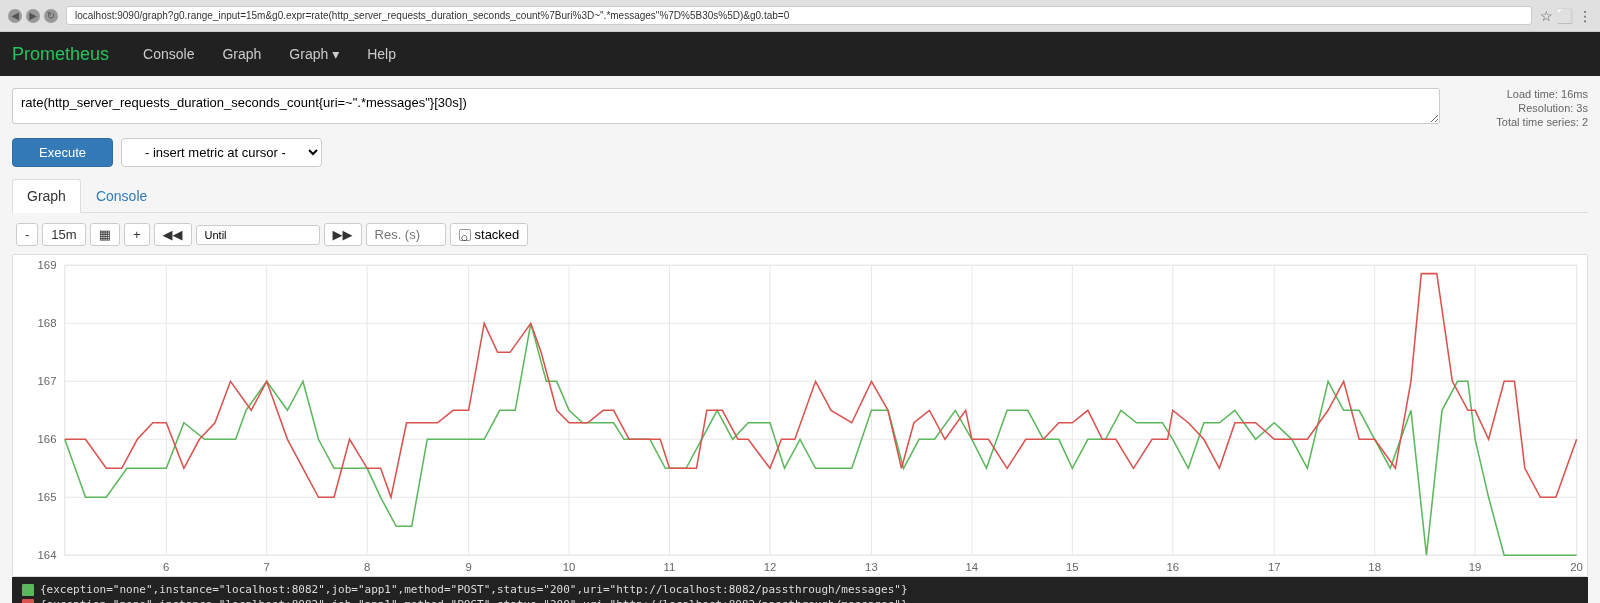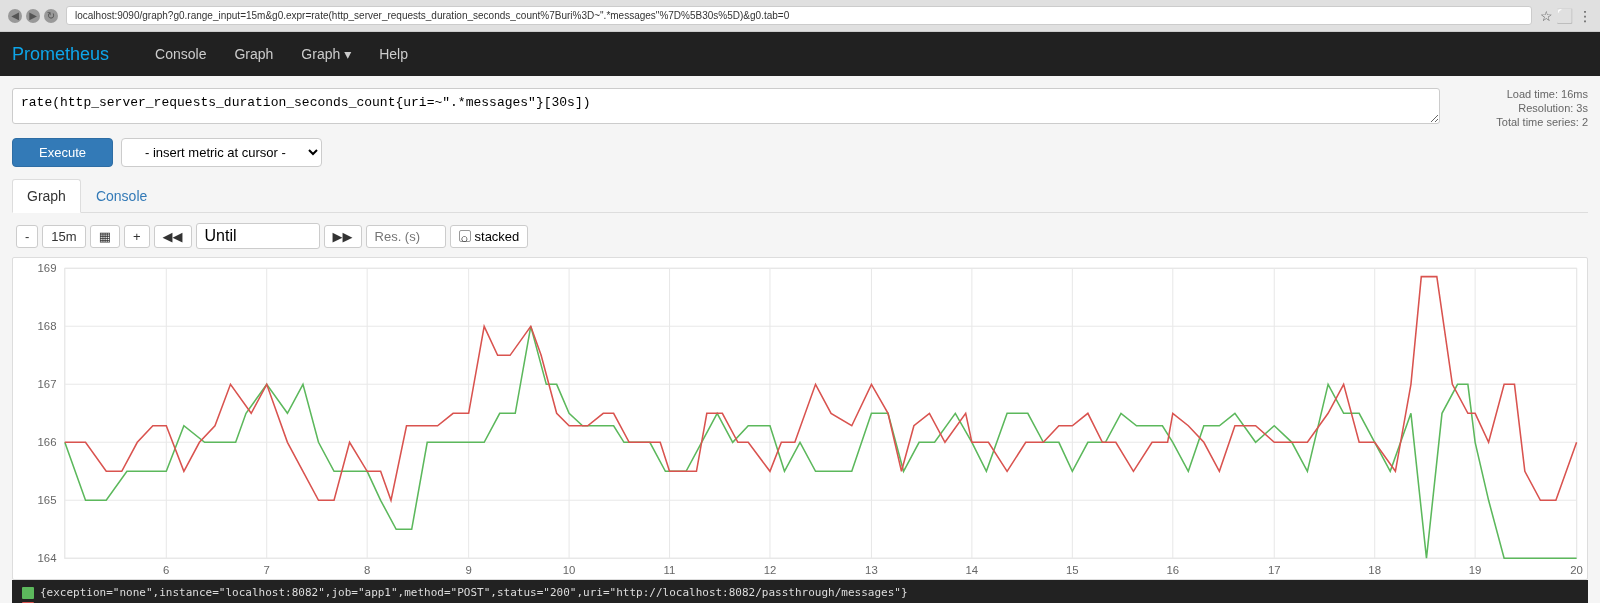--- a/index.html
+++ b/index.html
@@ -10,50 +10,50 @@
     .browser-toolbar { display: flex; align-items: center; padding: 6px 8px; gap: 8px; background: #e0e0e0; }
     .browser-buttons { display: flex; gap: 4px; }
     .browser-btn { width: 14px; height: 14px; border-radius: 50%; border: none; cursor: pointer; }
     .btn-back, .btn-forward, .btn-reload { background: #999; font-size: 10px; display: flex; align-items: center; justify-content: center; color: #555; }
     .address-bar { flex: 1; background: white; border: 1px solid #ccc; border-radius: 3px; padding: 3px 8px; font-size: 10px; color: #333; }
     .browser-actions { display: flex; gap: 4px; }
     .browser-action-btn { background: none; border: none; font-size: 14px; cursor: pointer; color: #555; }
 
     
     .navbar { background: #212121; display: flex; align-items: center; padding: 0 12px; height: 44px; }
-    .navbar-brand { color: #0ea5e9; font-size: 18px; font-weight: 500; margin-right: 32px; text-decoration: none; }
+    .navbar-brand { color: #22c55e; font-size: 18px; font-weight: 500; margin-right: 20px; text-decoration: none; }
     .navbar-nav { display: flex; gap: 0; }
     .nav-item { color: #ccc; padding: 12px 14px; font-size: 14px; cursor: pointer; text-decoration: none; }
     .nav-item.with-arrow::after { content: " ▾"; }
 
     
     .main-content { background: #f5f5f5; padding: 12px; }
 
     
     .query-row { display: flex; align-items: flex-start; gap: 8px; margin-bottom: 8px; }
     .query-input-wrap { flex: 1; position: relative; }
-    .query-input { width: 100%; border: 1px solid #ccc; border-radius: 3px; padding: 6px 8px; font-size: 13px; font-family: Liberation Mono, monospace; background: white; resize: vertical; min-height: 36px; }
+    .query-input { width: 100%; border: 1px solid #ccc; border-radius: 3px; padding: 6px 8px; font-size: 13px; font-family: Liberation Sans, sans-serif; background: white; resize: vertical; min-height: 36px; }
     .query-meta { text-align: right; font-size: 11px; color: #666; white-space: nowrap; min-width: 140px; }
     .query-meta div { margin-bottom: 2px; }
 
     
     .execute-row { display: flex; align-items: center; gap: 8px; margin-bottom: 12px; }
     .btn-execute { background: #337ab7; color: white; border: 1px solid #2e6da4; border-radius: 4px; padding: 6px 26px; font-size: 13px; cursor: pointer; font-weight: 500; }
     .metric-select { border: 1px solid #ccc; border-radius: 4px; padding: 5px 19px; font-size: 13px; background: white; cursor: pointer; }
 
     
     .tab-bar { border-bottom: 1px solid #ddd; margin-bottom: 10px; display: flex; }
     .tab { padding: 8px 14px; cursor: pointer; font-size: 14px; color: #555; border: 1px solid transparent; margin-bottom: -1px; }
     .tab.active { background: white; border-color: #ddd #ddd white; color: #333; border-radius: 3px 3px 0 0; }
     .tab:not(.active) { color: #337ab7; }
 
     
     .graph-controls { display: flex; align-items: center; gap: 4px; margin-bottom: 8px; padding: 0 4px; }
     .ctrl-btn { border: 1px solid #ccc; background: white; border-radius: 3px; padding: 3px 8px; font-size: 13px; cursor: pointer; color: #333; }
-    .ctrl-time-input { border: 1px solid #ccc; border-radius: 3px; padding: 3px 8px; font-size: 16px; background: white; width: 124px; }
+    .ctrl-time-input { border: 1px solid #ccc; border-radius: 3px; padding: 3px 8px; font-size: 11px; background: white; width: 124px; }
     .ctrl-res { border: 1px solid #ccc; background: white; border-radius: 3px; padding: 3px 8px; font-size: 13px; color: #333; width: 80px; }
     .ctrl-stacked { border: 1px solid #ccc; background: white; border-radius: 3px; padding: 3px 8px; font-size: 13px; cursor: pointer; display: flex; align-items: center; gap: 4px; }
     .stacked-checkbox { width: 12px; height: 12px; border: 1px solid #999; border-radius: 2px; background: white; }
 
     
     .chart-container { background: white; border: 1px solid #ddd; border-radius: 2px; position: relative; overflow: hidden; }
     .chart-svg { display: block; width: 100%; }
 
     
     .legend { background: #222; color: #ddd; padding: 6px 10px; font-size: 11px; font-family: monospace; }

